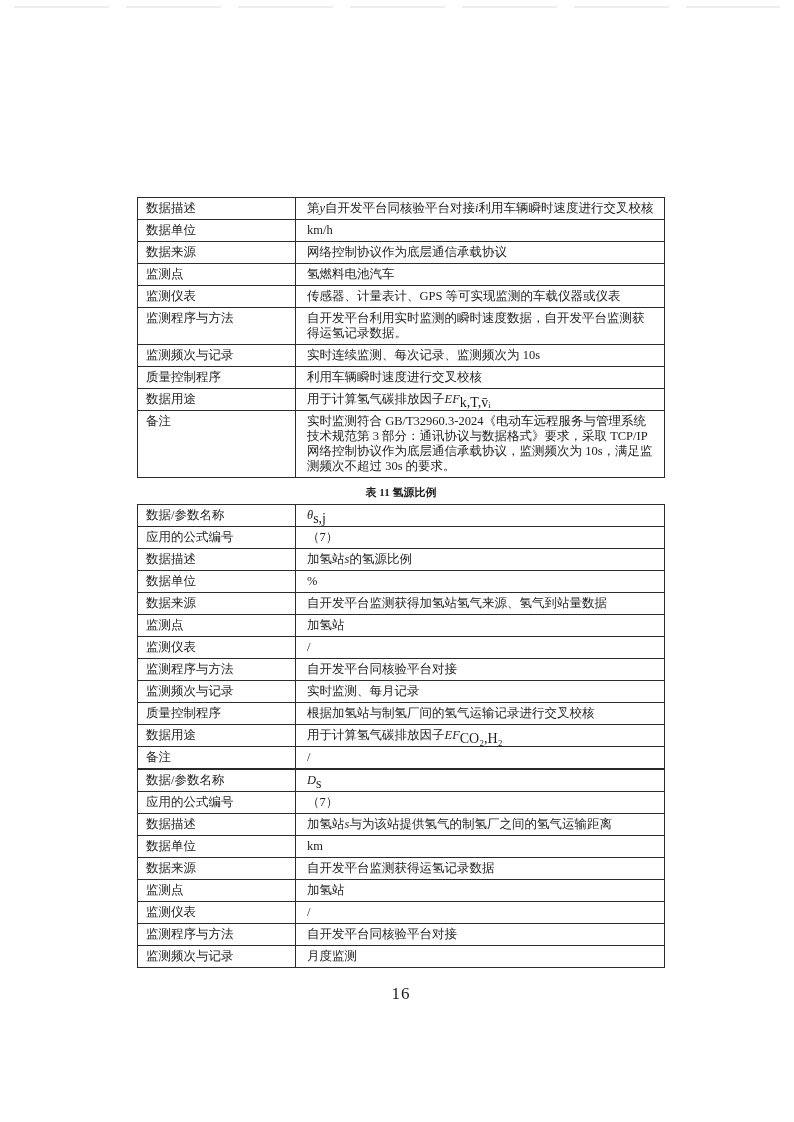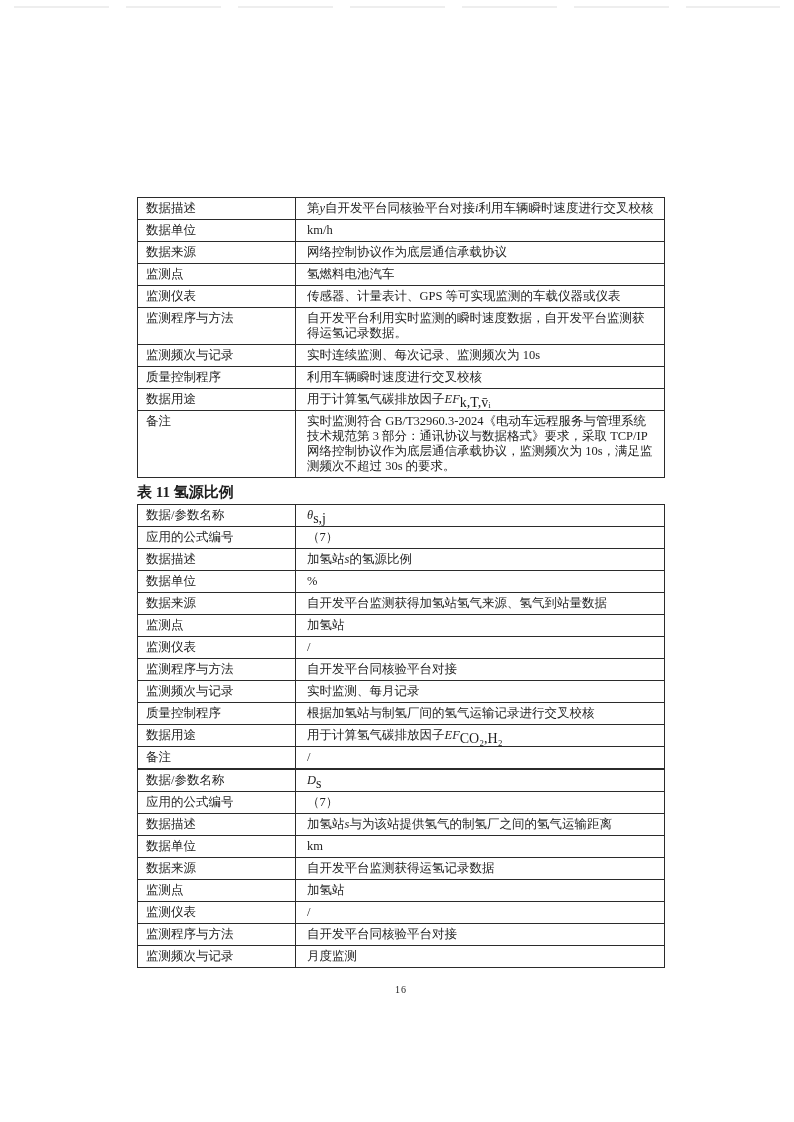--- a/index.html
+++ b/index.html
@@ -18,27 +18,27 @@
     border:1.5px solid #2b2b2b;
   }
   table.spec td{
     border:1px solid #2b2b2b;
     font-size:12.5px;line-height:15px;vertical-align:top;
     overflow:hidden;
   }
   td.c1{width:143px;padding:3px 6px 3px 8px;}
   td.c2{padding:3px 8px 3px 11px;}
   .caption{
-    font-weight:bold;font-size:15px;line-height:17px;
+    text-align:center;font-weight:bold;font-size:11px;line-height:17px;
     margin:6px 0 3px 0;
   }
   .var{font-style:italic;font-family:"Liberation Serif","DejaVu Serif",serif;}
   sub.fsub{font-size:14px;line-height:0;}
   .pagenum{
-    text-align:center;font-size:10px;margin-top:16px;letter-spacing:1px;
+    text-align:center;font-size:17px;margin-top:16px;letter-spacing:1px;
   }
 </style>
 </head>
 <body>
 
 <div class="scan-line"></div>
 
 <div class="content">
 
   <table class="spec">

